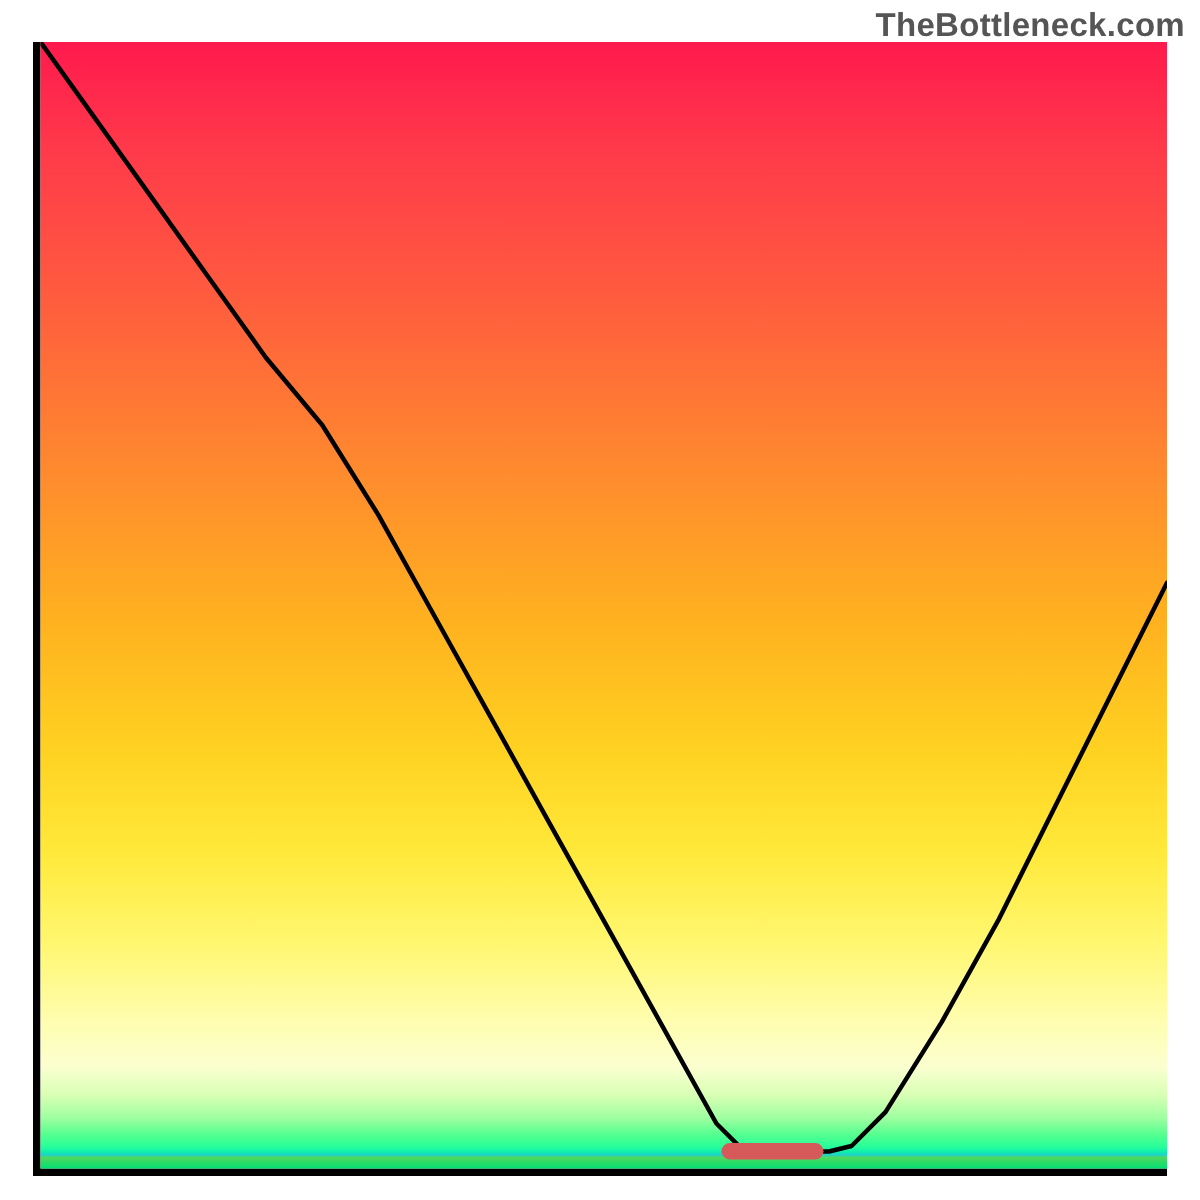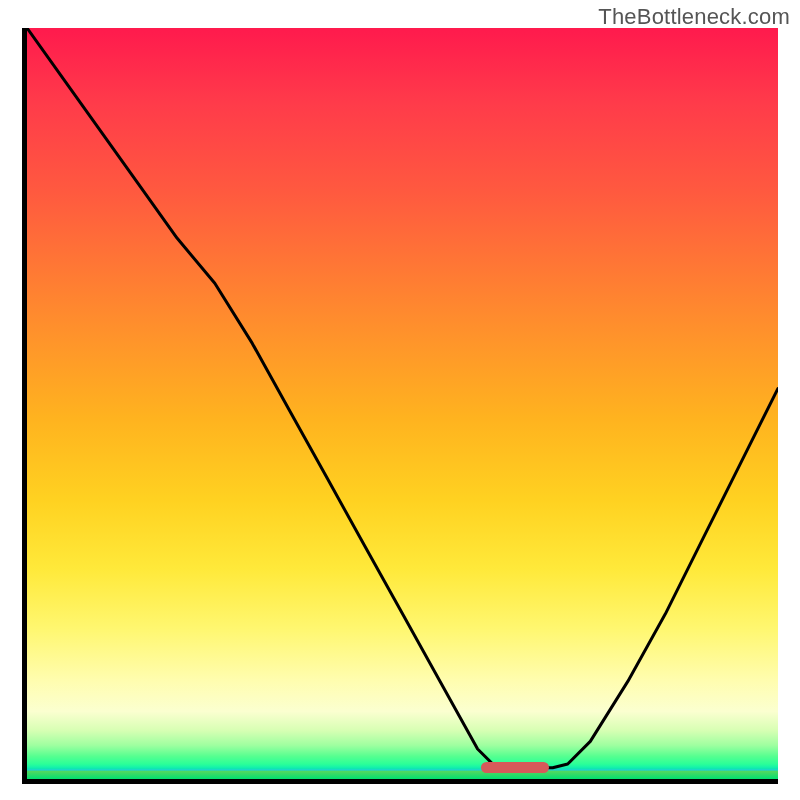--- a/index.html
+++ b/index.html
@@ -13,21 +13,21 @@
   .container {
     position: relative;
     width: 800px;
     height: 800px;
   }
   .watermark {
     position: absolute;
     top: 4px;
     right: 10px;
     font-size: 22px;
-    font-weight: 400;
+    font-weight: 700;
     color: #555;
     letter-spacing: 0.2px;
   }
   .plot-outer {
     position: absolute;
     left: 22px;
     top: 28px;
     width: 756px;
     height: 756px;
     box-sizing: border-box;

